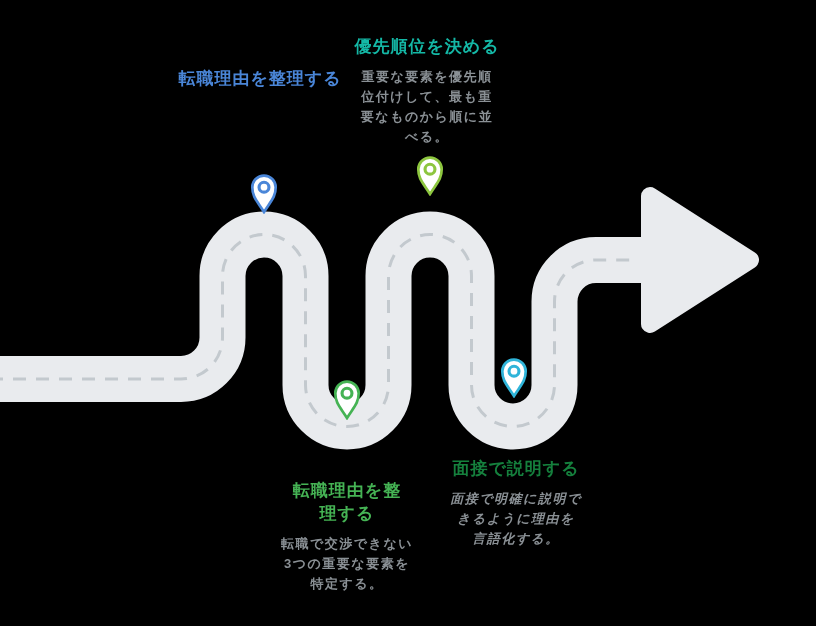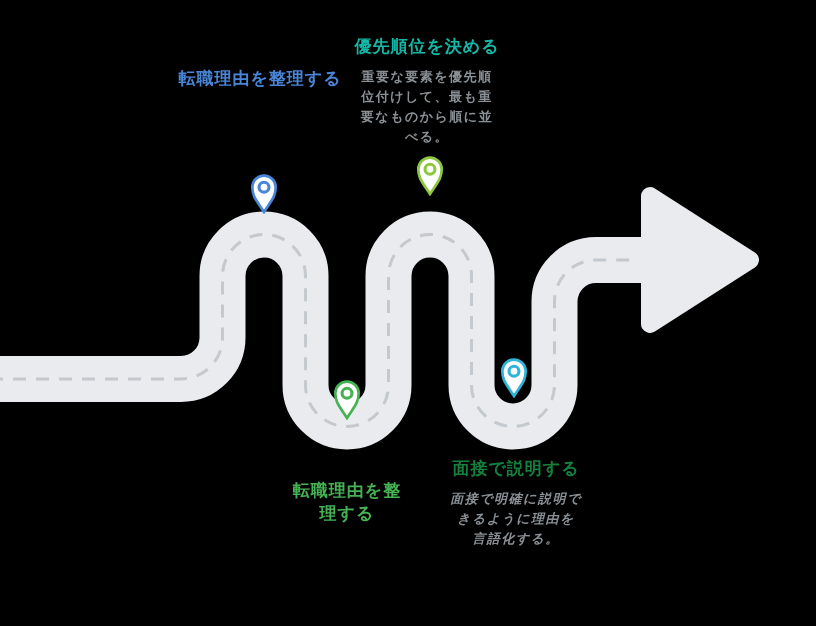--- a/index.html
+++ b/index.html
@@ -80,20 +80,21 @@
     <h3 style="color: rgb(74, 134, 216);">転職理由を整理する</h3>
   </div>
 
   <div class="note" style="left:332px;top:12px;width:190px">
     <h3 style="color: #14b8a6; margin-top: 24px;">優先順位を決める</h3>
     <p class="p136">重要な要素を優先順位付けして、最も重要なものから順に並べる。</p>
   </div>
 
   <div class="note" style="left:252px;top:480px;width:190px">
     <h3 class="narrow" style="color: rgb(69, 179, 84);">転職理由を整理する</h3>
+    <p class="p136">転職で交渉できない3つの重要な要素を特定する。</p>
   </div>
 
   <div class="note" style="left:421px;top:458px;width:190px">
     <h3 style="color: #15803d;">面接で説明する</h3>
     <p class="p132">面接で明確に説明できるように理由を言語化する。</p>
   </div>
 
 </div>
 
 </body></html>

